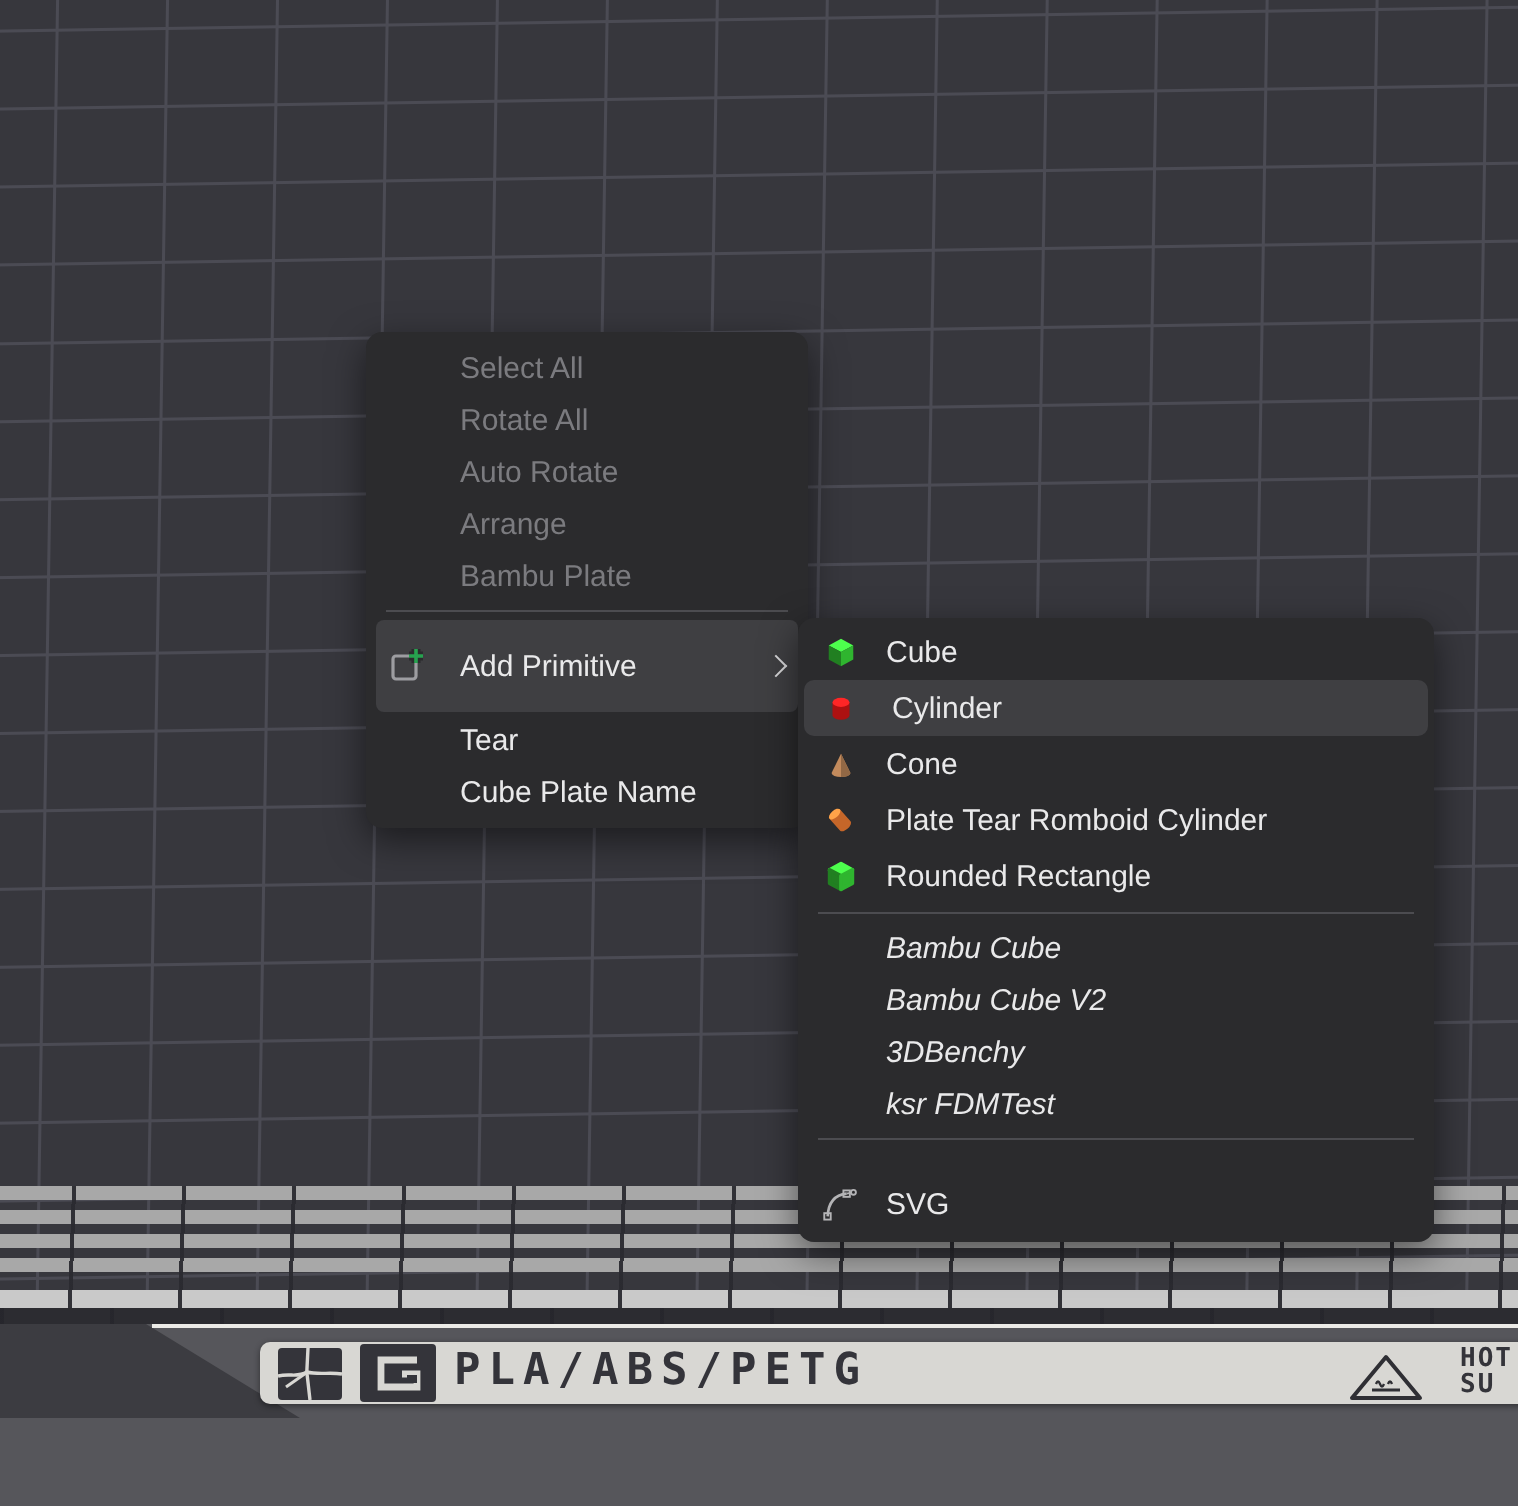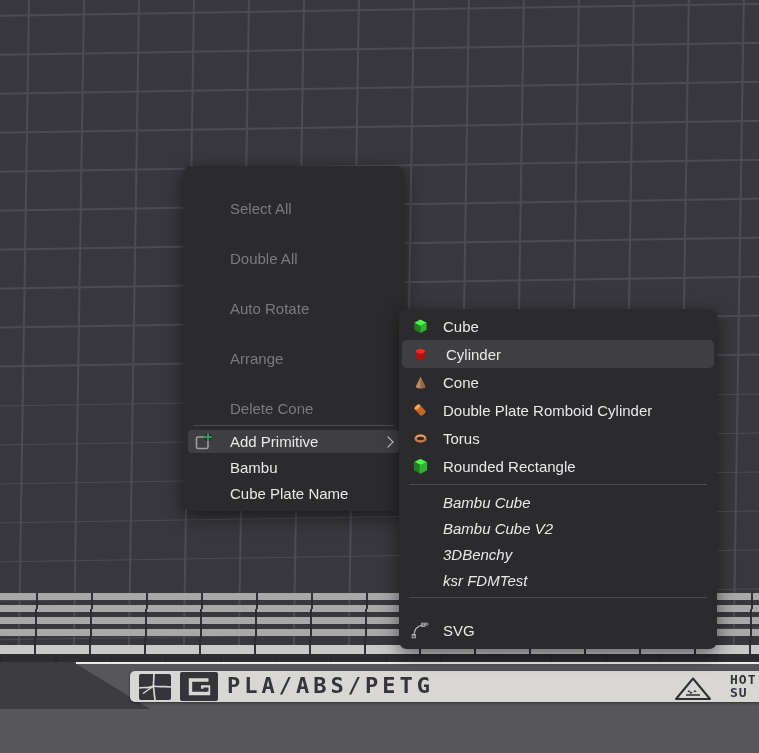--- a/index.html
+++ b/index.html
@@ -64,24 +64,24 @@
   
   .menu{
     position:absolute;background:var(--menu-bg,#2b2b2d);border-radius:8px;
     box-shadow:0 6px 18px rgba(0,0,0,.5);color:var(--menu-text,#e9e9ea);
     font-size:15px;padding:5px 0;
   }
   #context-menu{left:183px;top:166px;width:221px;z-index:10;}
   #submenu{left:399px;top:309px;width:318px;z-index:11;padding:3px 0;}
   .menu-item,.submenu-item{position:relative;display:flex;align-items:center;cursor:default;}
   .menu-item{height:26px;padding:0 12px 0 47px;}
-  .menu-item.disabled{color:var(--menu-disabled,#7b7b7f);margin-top:24px;}
+  .menu-item.disabled{color:var(--menu-disabled,#7b7b7f);}
   .menu-item.highlighted{
     background:var(--menu-highlight,#3f3f42);border-radius:4px;
-    margin:1px 5px;padding:0 7px 0 42px;height:23px;
+    margin:1px 5px;padding:0 7px 0 42px;height:46px;
   }
   .mi-icon{position:absolute;left:11px;top:50%;transform:translateY(-50%);
     width:20px;height:20px;display:flex;align-items:center;justify-content:center;}
   .menu-item.highlighted .mi-icon{left:6px;}
   .arrow{margin-left:auto;width:7px;height:7px;flex:0 0 auto;
     border-top:1.8px solid #d6d6d8;border-right:1.8px solid #d6d6d8;transform:rotate(45deg);}
   .submenu-item{height:28px;padding:0 12px 0 44px;text-align:center;}
   .submenu-item .mi-icon{left:12px;width:18px;height:18px;}
   .submenu-item.plain{height:26px;font-style:italic;}
   .submenu-item.svg-row{height:32px;margin-top:16px;}
@@ -128,45 +128,45 @@
     <span>HOT</span><br>
     <span>SU</span>
   </span>
 </div>
 
 <div id="context-menu" class="menu">
     <div class="menu-item disabled">
       <span>Select All</span>
     </div>
     <div class="menu-item disabled">
-      <span>Double All</span>
+      <span>Rotate All</span>
     </div>
     <div class="menu-item disabled">
       <span>Auto Rotate</span>
     </div>
     <div class="menu-item disabled">
       <span>Arrange</span>
     </div>
     <div class="menu-item disabled">
-      <span>Delete Cone</span>
+      <span>Bambu Plate</span>
     </div>
     <div class="separator"></div>
     <div class="menu-item highlighted">
       <span class="mi-icon">
         <svg width="20" height="20" viewBox="0 0 20 20">
           <rect x="2.5" y="5" width="11.5" height="11.5" rx="1.5" fill="none" stroke="#9d9da1" stroke-width="1.6"></rect>
           <path d="M14,1.5 V8.5 M10.5,5 H17.5" stroke="#2b2b2d" stroke-width="4.5" fill="none"></path>
           <path d="M14,1.5 V8.5 M10.5,5 H17.5" stroke="#27a24f" stroke-width="1.8" fill="none"></path>
         </svg>
       </span>
       <span>Add Primitive</span>
       <span class="arrow"></span>
     </div>
     <div class="menu-item">
-      <span>Bambu</span>
+      <span>Tear</span>
     </div>
     <div class="menu-item">
       <span>Cube Plate Name</span>
     </div>
   </div>
 
 <div id="submenu" class="menu">
     <div class="submenu-item">
       <span class="mi-icon">
         <svg width="17" height="17" viewBox="0 0 18 18">
@@ -197,30 +197,21 @@
     </div>
     <div class="submenu-item">
       <span class="mi-icon">
         <svg width="18" height="18" viewBox="0 0 18 18">
           <g transform="rotate(-42 9 9)">
             <path d="M5.5,5 L5.5,13 A3.5,1.8 0 0 0 12.5,13 L12.5,5 Z" fill="#c56629"></path>
             <ellipse cx="9" cy="5" rx="3.5" ry="1.8" fill="#ffa349"></ellipse>
           </g>
         </svg>
       </span>
-      <span>Double Plate Romboid Cylinder</span>
-    </div>
-    <div class="submenu-item">
-      <span class="mi-icon">
-        <svg width="17" height="17" viewBox="0 0 18 18">
-          <ellipse cx="9" cy="9" rx="5.2" ry="3.1" fill="none" stroke="#c97a45" stroke-width="2.6"></ellipse>
-          <path d="M4,8 A5.2,3.1 0 0 1 14,8" fill="none" stroke="#ffab66" stroke-width="1.1"></path>
-        </svg>
-      </span>
-      <span>Torus</span>
+      <span>Plate Tear Romboid Cylinder</span>
     </div>
     <div class="submenu-item">
       <span class="mi-icon">
         <svg width="17" height="17" viewBox="0 0 18 18">
           <polygon points="9,2 15,5.2 9,8.4 3,5.2" fill="#4dff4d" stroke="#4dff4d" stroke-width="2" stroke-linejoin="round"></polygon>
           <polygon points="3,5.2 9,8.4 9,15.5 3,12.3" fill="#217f21" stroke="#217f21" stroke-width="2" stroke-linejoin="round"></polygon>
           <polygon points="15,5.2 9,8.4 9,15.5 15,12.3" fill="#2fb52f" stroke="#2fb52f" stroke-width="2" stroke-linejoin="round"></polygon>
         </svg>
       </span>
       <span>Rounded Rectangle</span>

